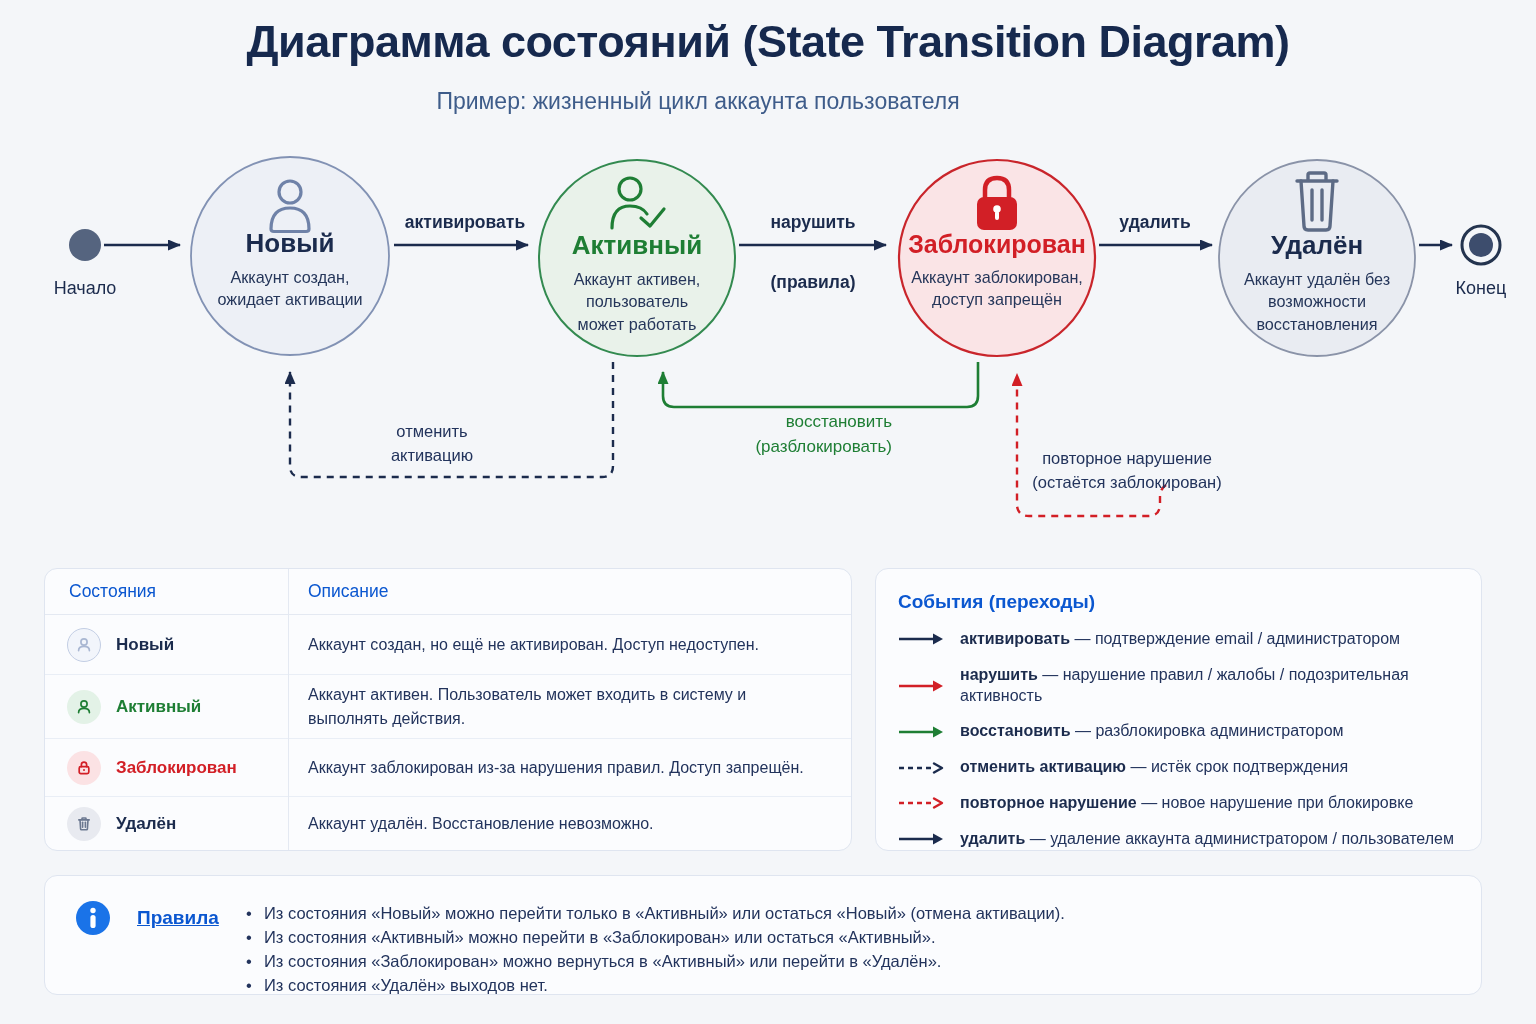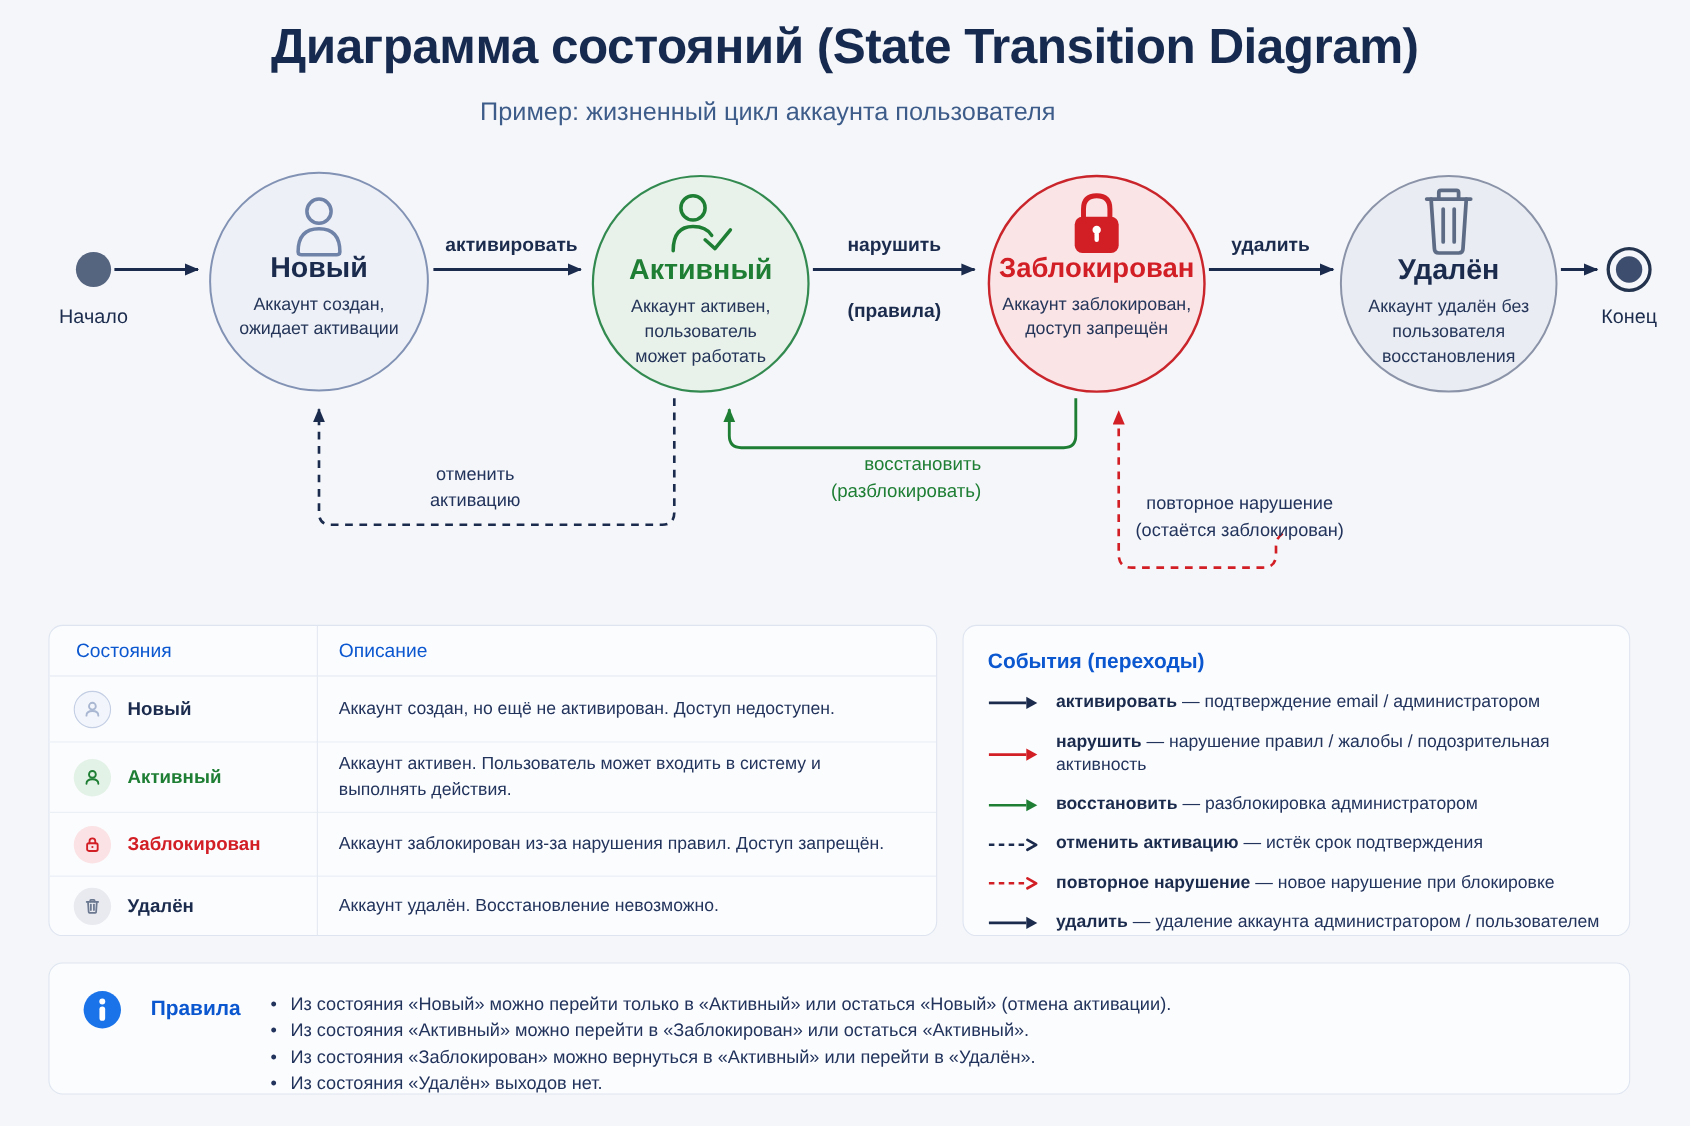--- a/index.html
+++ b/index.html
@@ -71,21 +71,21 @@
   .cell-name { font-size:17px; font-weight:bold; color:#1b2b4d; }
   .name-active { color:#1e7e34; } .name-blocked { color:#d21f26; }
   .cell-desc { padding-left:20px; padding-right:24px; font-size:16px; line-height:1.45; color:#22335c; }
   .events-panel { left:875px; top:568px; width:607px; height:283px; padding:22px 22px 0 22px; }
   .events-title { color:#0b57d0; font-size:19px; font-weight:bold; margin-bottom:16px; }
   .event-item { display:flex; align-items:center; gap:16px; margin-bottom:15px; }
   .event-item svg { flex-shrink:0; }
   .event-text { font-size:16px; color:#22335c; line-height:1.3; }
   .event-name { font-weight:bold; color:#1b2b4d; }
   .rules-panel { left:44px; top:875px; width:1438px; height:120px; display:flex; padding:24px 30px 0 30px; }
-  .rules-title { color:#0b57d0; font-weight:bold; font-size:19px; margin-left:26px; margin-top:7px; width:109px; flex-shrink:0; }
+  .rules-title { color:#0b57d0; font-weight:bold; font-size:19px; margin-left:26px; margin-top:7px; width:109px; flex-shrink:0;text-decoration:underline; }
   .rules-list { list-style:none; margin-top:1px; }
   .rules-list li { font-size:16.5px; color:#22335c; line-height:24px; padding-left:18px; position:relative; }
   .rules-list li::before { content:"•"; position:absolute; left:0; color:#22335c; }
   .info-badge { flex-shrink:0; }
 </style>
 </head>
 <body>
 
 <h1 class="page-title">Диаграмма состояний (State Transition Diagram)</h1>
 <div class="page-subtitle">Пример: жизненный цикл аккаунта пользователя</div>
@@ -163,21 +163,21 @@
   <div class="overlay state-label state-active">
     <div class="st-name">Активный</div>
     <div class="st-desc"><span>Аккаунт активен, пользователь может работать</span></div>
   </div>
   <div class="overlay state-label state-blocked">
     <div class="st-name">Заблокирован</div>
     <div class="st-desc"><span>Аккаунт заблокирован, доступ запрещён</span></div>
   </div>
   <div class="overlay state-label state-deleted">
     <div class="st-name">Удалён</div>
-    <div class="st-desc"><span>Аккаунт удалён без пользователя восстановления</span></div>
+    <div class="st-desc"><span>Аккаунт удалён без возможности восстановления</span></div>
   </div>
 
   <div class="overlay t-label t-activate">активировать</div>
   <div class="overlay t-label t-violate-top">нарушить</div>
   <div class="overlay t-label t-violate-bottom">(правила)</div>
   <div class="overlay t-label t-delete">удалить</div>
   <div class="overlay ret-label lbl-cancel">отменить активацию</div>
   <div class="overlay ret-label lbl-restore">восстановить (разблокировать)</div>
   <div class="overlay ret-label lbl-repeat">повторное нарушение (остаётся заблокирован)</div>
 </div>

